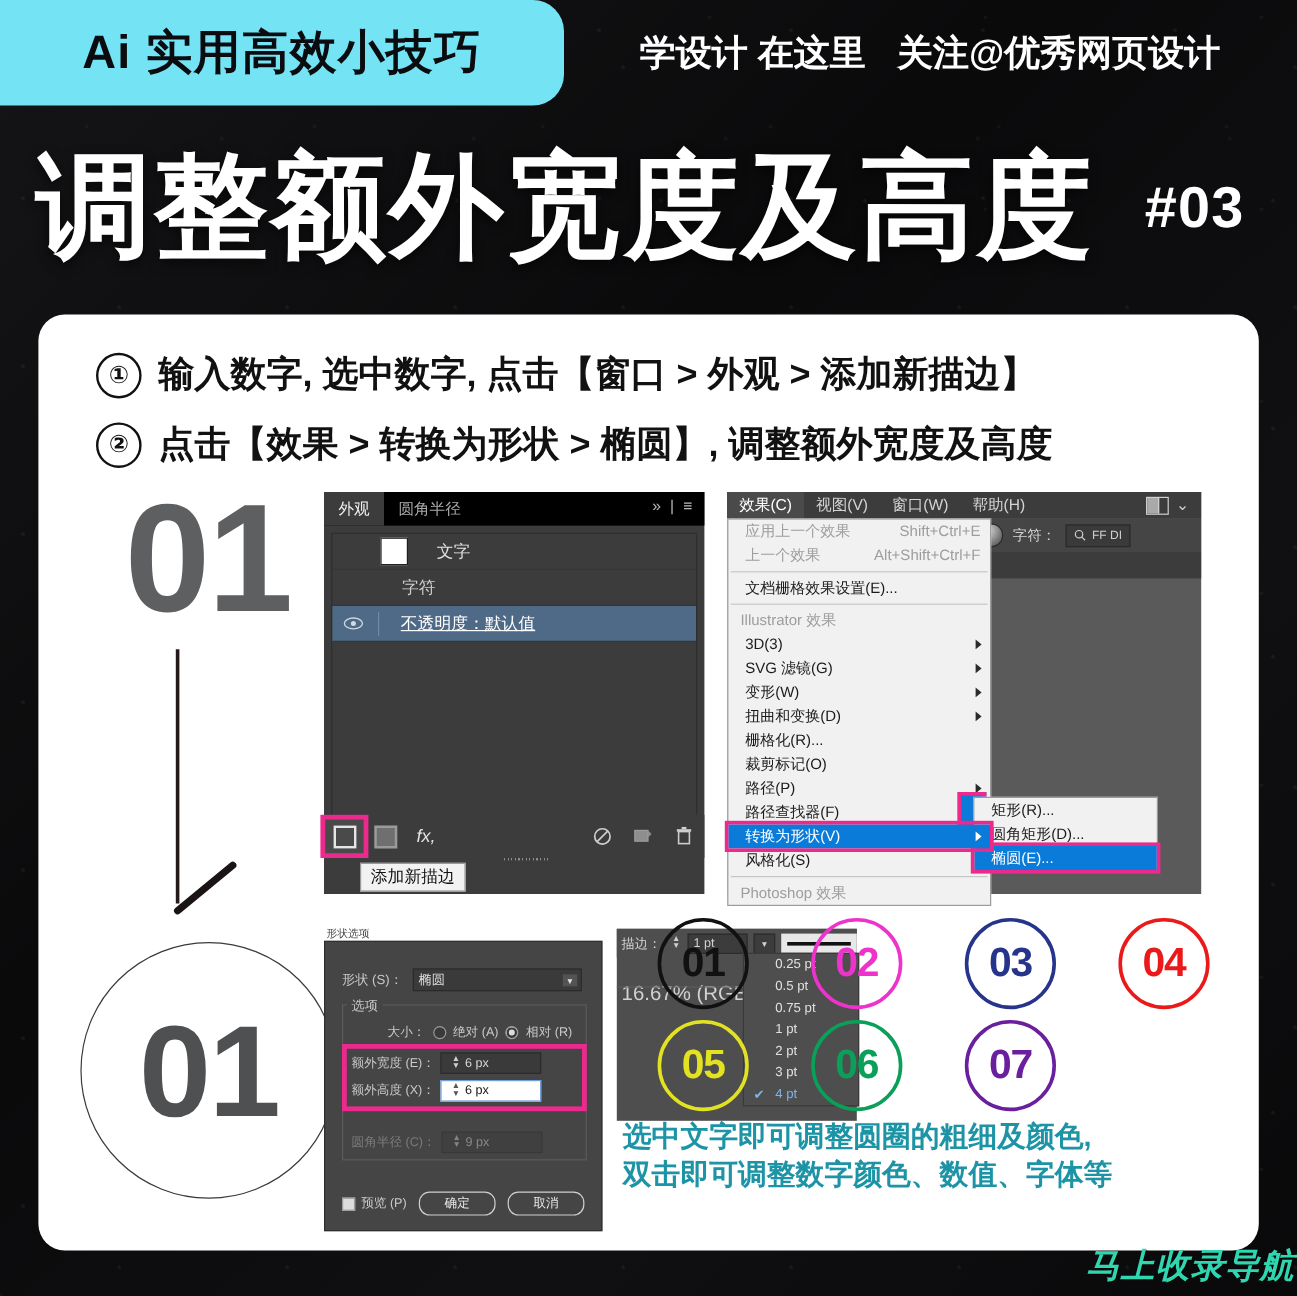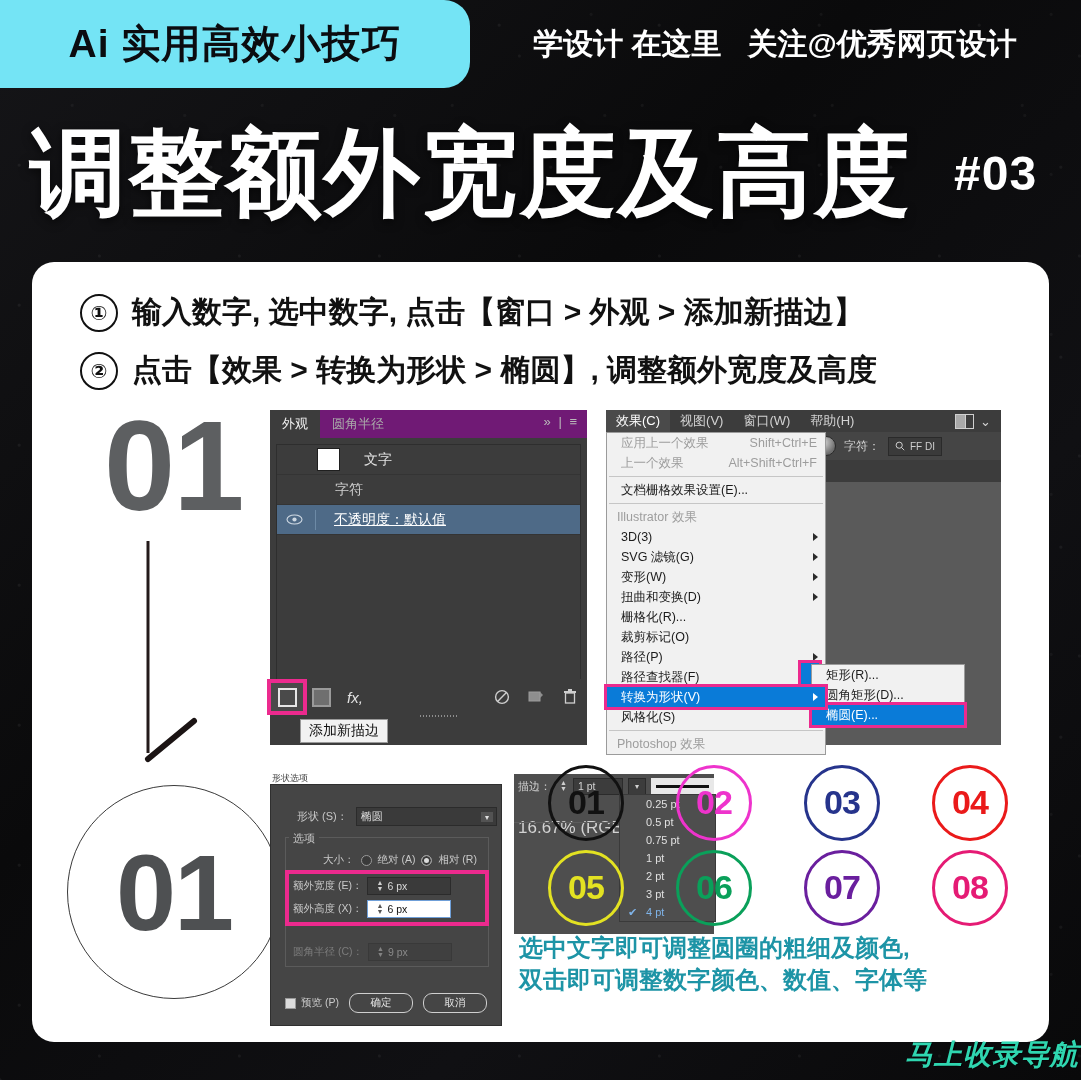--- a/index.html
+++ b/index.html
@@ -95,21 +95,21 @@
     border:1.5px solid #3a3a3a;border-radius:50%;
     display:flex;align-items:center;justify-content:center;
   }
   #circle01 span{font-size:108px;font-weight:bold;color:#4e5052;letter-spacing:-2px;}
 
   
   #appearance{
     position:absolute;left:238px;top:148px;width:317px;height:335px;
     background:#3c3c3c;color:#d6d6d6;font-size:13px;
   }
-  #ap-tabs{height:28px;background:#701a75;display:flex;align-items:center;position:relative;}
+  #ap-tabs{height:28px;background:#000000;display:flex;align-items:center;position:relative;}
   .ap-tab{height:28px;line-height:28px;padding:0 12px;font-size:13px;color:#a9a9a9;}
   .ap-tab.active{background:#3c3c3c;color:#f0f0f0;}
   #ap-tab-ctrl{position:absolute;right:8px;top:4px;color:#b9b9b9;font-size:13px;letter-spacing:2px;}
   #ap-list{margin:6px;border:1px solid #2e2e2e;background:#3c3c3c;height:240px;position:relative;}
   .ap-row{height:29px;display:flex;align-items:center;border-bottom:1px solid #343434;}
   .ap-row.sel{background:#4e6a87;}
   .ap-eyecol{width:34px;display:flex;align-items:center;justify-content:center;}
   .ap-swatch{width:21px;height:21px;background:#ffffff;border:1px solid #1f1f1f;margin-left:6px;}
   .ap-divider{width:1px;height:20px;background:#6d8aa6;margin-left:4px;}
   .ap-label{margin-left:24px;font-size:14px;color:#e2e2e2;}
@@ -164,21 +164,21 @@
   }
   #sub-ellipse{background:#0a7bd8;color:#fff;outline:3px solid #ec2a8e;outline-offset:0;}
   #sub-arrow-hl{position:absolute;left:192px;top:250px;width:18px;height:22px;
      border:3px solid #ec2a8e;background:#0a7bd8;}
 
   
   #shape-dlg{position:absolute;left:238px;top:510px;width:232px;height:255px;}
   #shape-dlg-title{font-size:9px;color:#4a4a4a;padding-left:2px;height:12px;}
   #shape-dlg-body{background:#454545;border:1px solid #2f2f2f;height:240px;color:#c9c9c9;font-size:11px;position:relative;}
   .sd-row{display:flex;align-items:center;}
-  #sd-shape-row{position:absolute;left:14px;top:22px;width:200px;margin-left:12px;}
+  #sd-shape-row{position:absolute;left:14px;top:22px;width:200px;}
   .sd-lbl{font-size:11px;color:#c7c7c7;}
   #sd-shape-sel{margin-left:8px;flex:1;height:17px;background:#3a3a3a;border:1px solid #2b2b2b;
     display:flex;align-items:center;padding:0 4px;color:#dcdcdc;position:relative;}
   #sd-shape-sel .car{position:absolute;right:3px;top:4px;width:12px;height:10px;background:#535353;
      display:flex;align-items:center;justify-content:center;font-size:8px;color:#e0e0e0;}
   #sd-group{position:absolute;left:14px;top:52px;width:202px;height:128px;border:1px solid #5b5b5b;}
   #sd-group-cap{position:absolute;left:18px;top:46px;background:#454545;padding:0 4px;font-size:11px;color:#c7c7c7;}
   #sd-size-row{position:absolute;left:52px;top:68px;display:flex;align-items:center;gap:6px;font-size:10.5px;}
   .radio{width:9px;height:9px;border-radius:50%;border:1px solid #9a9a9a;background:#3a3a3a;display:inline-block;}
   .radio.on{background:#dcdcdc;box-shadow:inset 0 0 0 2px #3a3a3a;}
@@ -566,25 +566,20 @@
       <div class="ncell">
         <div class="ncircle" style="border: 3.5px solid rgb(10, 160, 90);">
           <span style="color: rgb(10, 160, 90);">06</span>
         </div>
       </div>
       <div class="ncell">
         <div class="ncircle" style="border: 3.5px solid rgb(106, 31, 158);">
           <span style="color: rgb(106, 31, 158);">07</span>
         </div>
       </div>
-      <div class="ncell">
-        <div class="ncircle" style="border: 3.5px solid rgb(229, 27, 116);">
-          <span style="color: rgb(229, 27, 116);">08</span>
-        </div>
-      </div>
     </div>
 
   <div id="caption" style="color: rgb(29, 148, 166);">
     <div>选中文字即可调整圆圈的粗细及颜色,</div>
     <div>双击即可调整数字颜色、数值、字体等</div>
   </div>
 </div>
 
 <div id="watermark" style="color: rgb(47, 214, 176);">马上收录导航</div>
 

